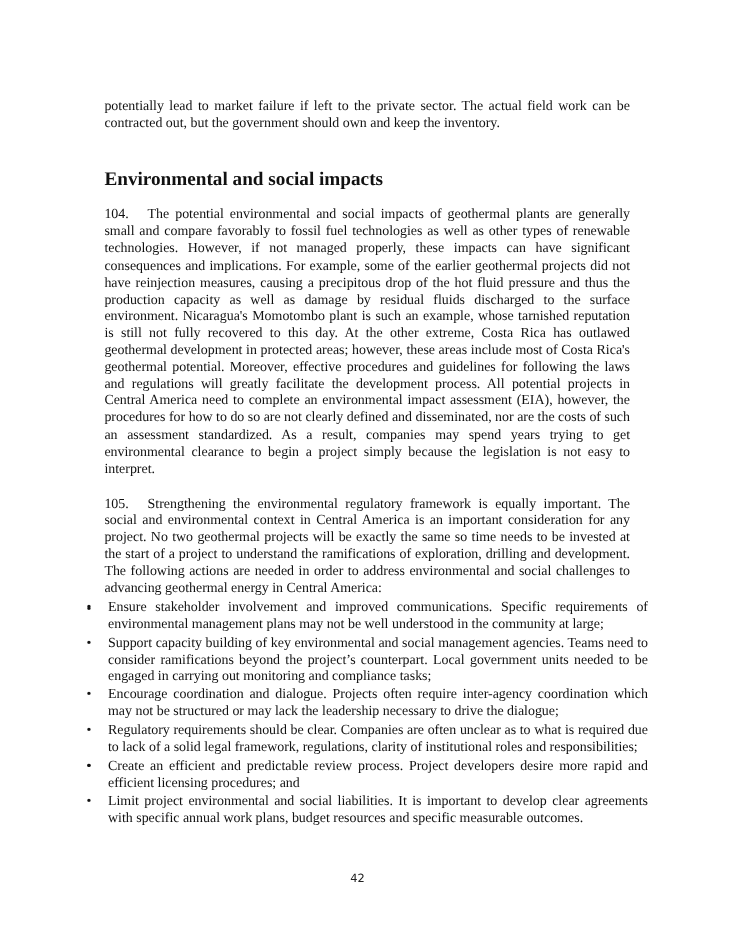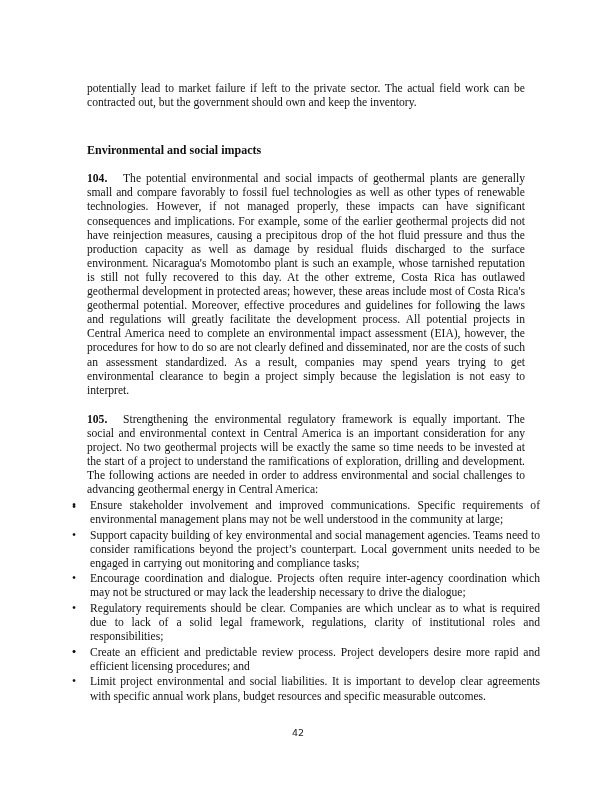--- a/index.html
+++ b/index.html
@@ -3,23 +3,23 @@
 <meta charset="utf-8">
 <style>
   html, body { margin: 0; padding: 0; background: #ffffff; }
   body { width: 612px; height: 792px; position: relative; overflow: hidden; }
   .page {
     position: absolute; left: 72px; top: 67px; width: 468px;
     font-family: "Liberation Serif", "DejaVu Serif", serif;
     font-size: 11.6px; line-height: 14.1px; color: #111;
   }
   p { margin: 15px; text-align: justify; }
-  .heading { font-weight: bold; margin-top: 33px; margin-bottom: 6px; font-size: 12px; }
+  .heading { font-weight: bold; margin-top: 33px; margin-bottom: 6px; font-size: 16px; }
   .para { margin-bottom: 4px; }
-  .num { display: inline-block; width: 36px; font-weight: bold; }
+  .num { display: inline-block; width: 36px; }
   ul.bullets { list-style: none; margin: 0; padding: 0; }
   ul.bullets li {
     position: relative; padding-left: 18px; text-align: justify; margin-bottom: 1.5px;
   }
   ul.bullets li .bullet {
     position: absolute; left: 0; top: 0;
   }
   ul.bullets li.loose { line-height: 17px; }
   .pagenum {
     position: absolute; top: 727px; left: 0; width: 596px; text-align: center;
@@ -36,20 +36,20 @@
 
   <p class="para"><span class="num">104.</span><span>The potential environmental and social impacts of geothermal plants are generally small and compare favorably to fossil fuel technologies as well as other types of renewable technologies. However, if not managed properly, these impacts can have significant consequences and implications. For example, some of the earlier geothermal projects did not have reinjection measures, causing a precipitous drop of the hot fluid pressure and thus the production capacity as well as damage by residual fluids discharged to the surface environment. Nicaragua's Momotombo plant is such an example, whose tarnished reputation is still not fully recovered to this day. At the other extreme, Costa Rica has outlawed geothermal development in protected areas; however, these areas include most of Costa Rica's geothermal potential. Moreover, effective procedures and guidelines for following the laws and regulations will greatly facilitate the development process. All potential projects in Central America need to complete an environmental impact assessment (EIA), however, the procedures for how to do so are not clearly defined and disseminated, nor are the costs of such an assessment standardized. As a result, companies may spend years trying to get environmental clearance to begin a project simply because the legislation is not easy to interpret.</span></p>
 
   <p class="para" style="margin-bottom:1px;"><span class="num">105.</span><span>Strengthening the environmental regulatory framework is equally important. The social and environmental context in Central America is an important consideration for any project. No two geothermal projects will be exactly the same so time needs to be invested at the start of a project to understand the ramifications of exploration, drilling and development. The following actions are needed in order to address environmental and social challenges to advancing geothermal energy in Central America:</span></p>
 
   <ul class="bullets">
     <li class="loose"><span class="bullet">•</span></li>
     <li><span class="bullet">•</span><span>Ensure stakeholder involvement and improved communications. Specific requirements of environmental management plans may not be well understood in the community at large;</span></li>
     <li><span class="bullet">•</span><span>Support capacity building of key environmental and social management agencies. Teams need to consider ramifications beyond the project’s counterpart. Local government units needed to be engaged in carrying out monitoring and compliance tasks;</span></li>
     <li><span class="bullet">•</span><span>Encourage coordination and dialogue. Projects often require inter-agency coordination which may not be structured or may lack the leadership necessary to drive the dialogue;</span></li>
-    <li><span class="bullet">•</span><span>Regulatory requirements should be clear. Companies are which unclear as to what is required due to lack of a solid legal framework, regulations, clarity of institutional roles and responsibilities;</span></li>
+    <li><span class="bullet">•</span><span>Regulatory requirements should be clear. Companies are often unclear as to what is required due to lack of a solid legal framework, regulations, clarity of institutional roles and responsibilities;</span></li>
     <li><span class="bullet">•</span></li>
     <li><span class="bullet">•</span><span>Create an efficient and predictable review process. Project developers desire more rapid and efficient licensing procedures; and</span></li>
     <li><span class="bullet">•</span><span>Limit project environmental and social liabilities. It is important to develop clear agreements with specific annual work plans, budget resources and specific measurable outcomes.</span></li>
   </ul>
 </div>
 
 <div class="pagenum">42</div>
 
 </body></html>

